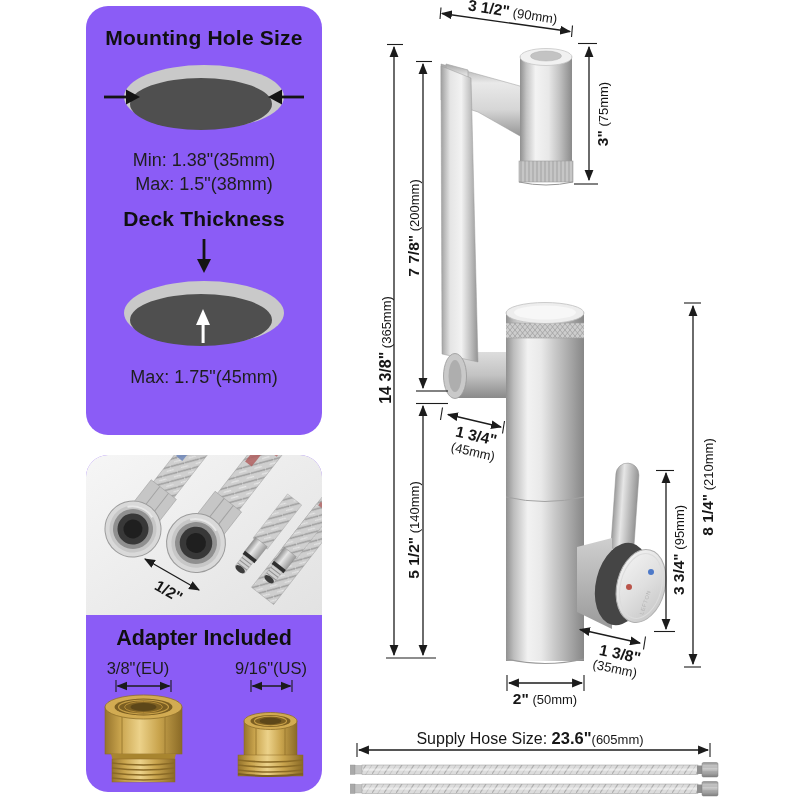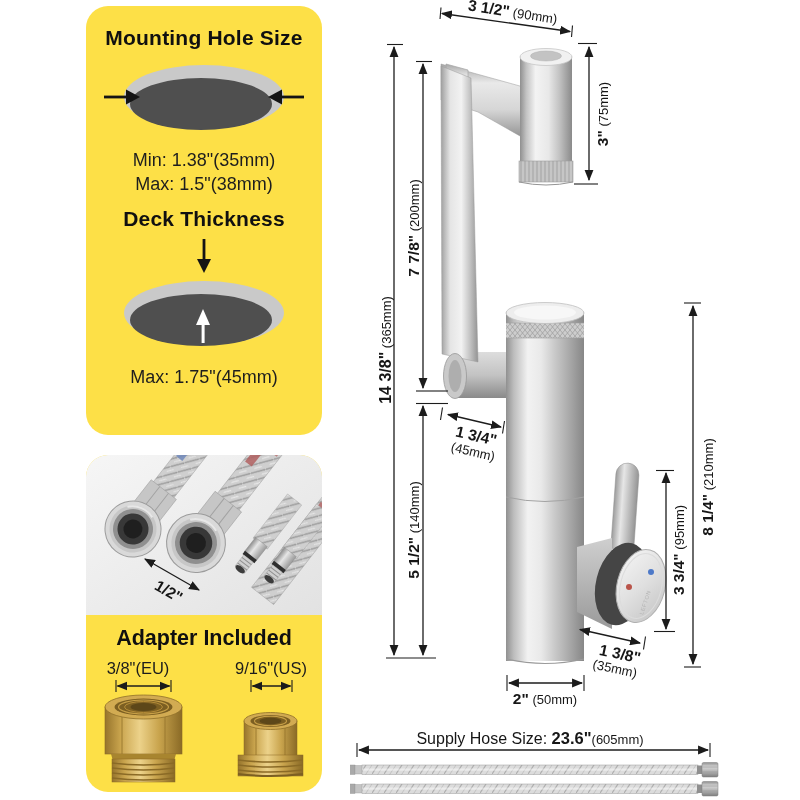--- a/index.html
+++ b/index.html
@@ -1,18 +1,18 @@
 <!DOCTYPE html>
 <html><head>
 <meta charset="utf-8">
 <style>
   html,body{margin:0;padding:0;background:#fff;}
   .page{position:relative;width:800px;height:800px;background:#fff;overflow:hidden;
         font-family:"Liberation Sans",sans-serif;}
-  .panel{position:absolute;left:86px;width:236px;background:#fde047;border-radius:22px;
+  .panel{position:absolute;left:86px;width:236px;background:#8b5cf6;border-radius:22px;
          box-sizing:border-box;text-align:center;}
   .panel-top{top:6px;height:429px;padding-top:20px;}
   .panel-bottom{top:455px;height:337px;overflow:hidden;}
   .ptitle{font-size:21px;font-weight:bold;color:#101010;margin:0 0 4px 0;letter-spacing:.2px;}
   .mt{margin-top:12px;}
   .meas{font-size:18px;color:#1e1e1e;margin:3px 0;}
   .holefig{display:block;margin:6px auto 4px auto;}
   svg{display:block;}
   .diagram{position:absolute;left:350px;top:0;}
   .p2svg{position:absolute;left:0;top:0;}

